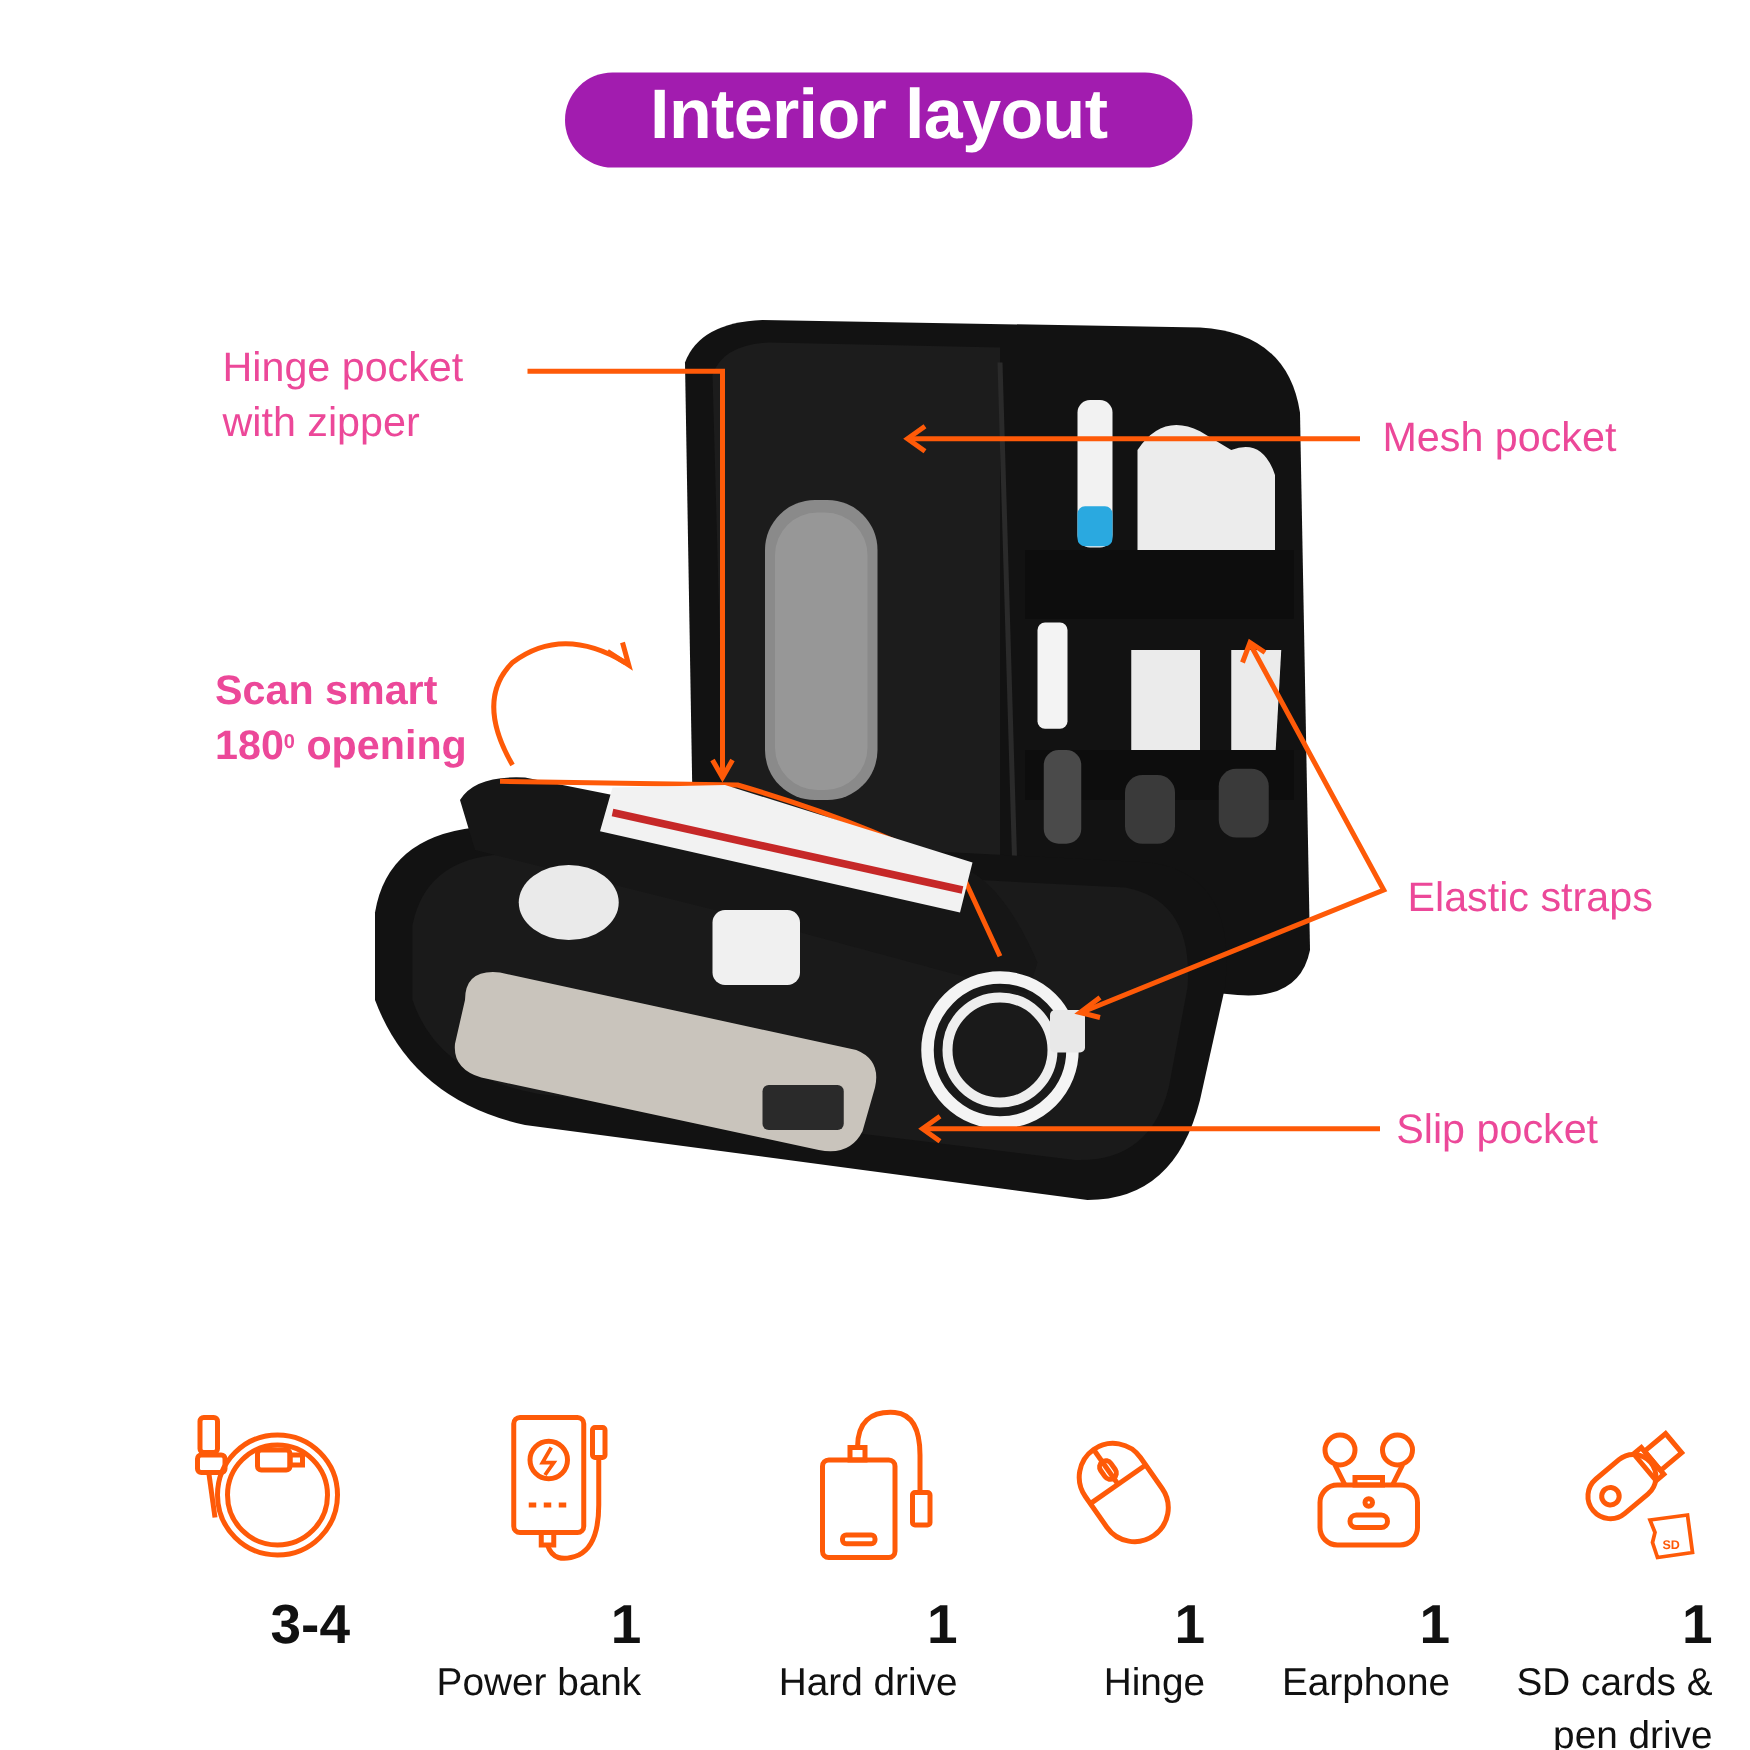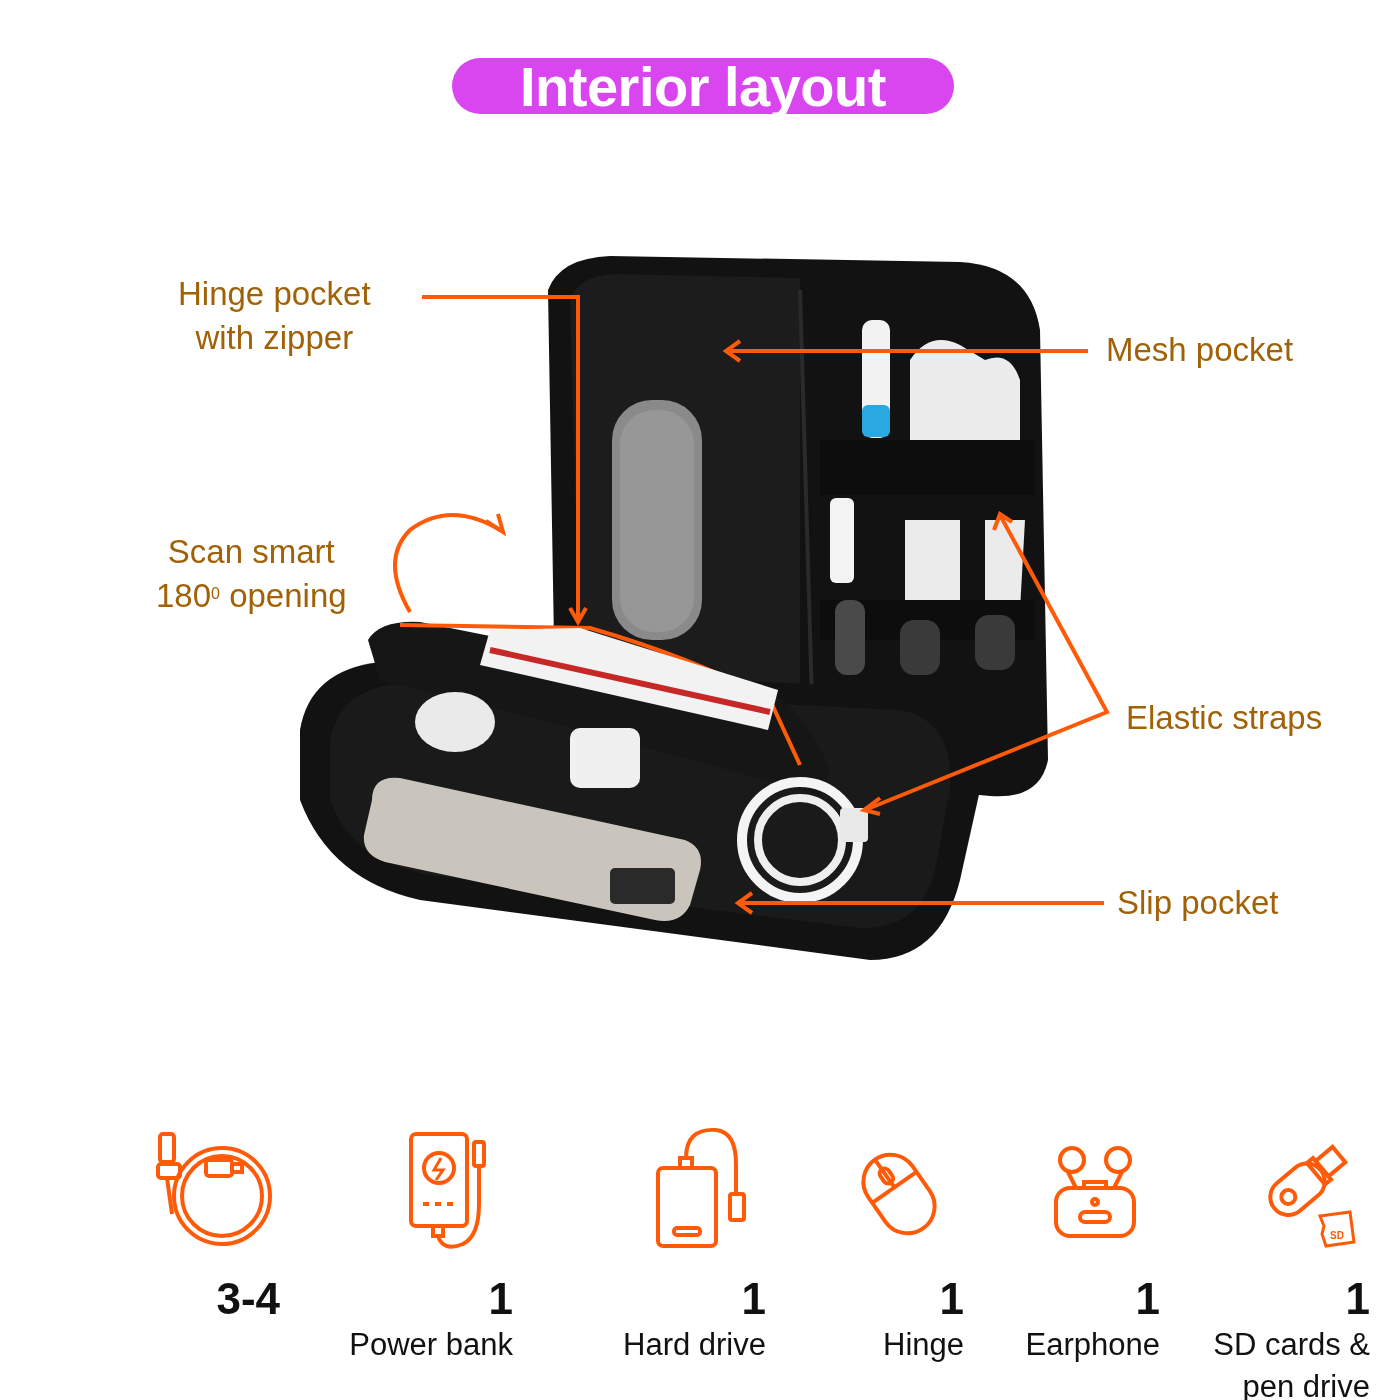--- a/index.html
+++ b/index.html
@@ -1,19 +1,19 @@
 <!DOCTYPE html>
 <html><head>
 <meta charset="utf-8">
 <style>
   html,body{margin:0;padding:0;background:#ffffff;}
   body{width:1400px;height:1400px;position:relative;overflow:hidden;font-family:"Liberation Sans","DejaVu Sans",sans-serif;color:#111;}
-  .title-pill{position:absolute;left:452px;top:58px;width:502px;height:56px;border-radius:38px;background:#d946ef;display:flex;align-items:center;justify-content:center;}
+  .title-pill{position:absolute;left:452px;top:58px;width:502px;height:76px;border-radius:38px;background:#a21caf;display:flex;justify-content:center;}
   .title-pill span{color:#fff;font-weight:700;font-size:56px;letter-spacing:-0.5px;}
-  .label{position:absolute;font-size:33px;line-height:44px;color:#a16207;white-space:nowrap;text-align:center;}
+  .label{position:absolute;font-size:33px;line-height:44px;color:#ec4899;white-space:nowrap;}
   .label sup{font-size:16px;vertical-align:top;position:relative;top:-2px;}
   svg.overlay{position:absolute;left:0;top:0;}
   .item{position:absolute;top:1124px;width:260px;text-align:right;}
   .item .icon{width:130px;height:130px;margin:0 auto;}
   .item .count{font-size:44px;font-weight:700;line-height:50px;margin-top:16px;}
   .item .name{font-size:31px;line-height:42px;}
 </style>
 </head>
 <body>
 
@@ -84,21 +84,21 @@
     <line x1="1104" y1="903" x2="740" y2="903"></line>
     <polyline points="752,893 738,903 752,913"></polyline>
   </g>
 </svg>
 
 <div class="label" style="left:178px;top:272px;">
   <div>Hinge pocket</div>
   <div>with zipper</div>
 </div>
 
-<div class="label" style="left:156px;top:530px;">
+<div class="label" style="left:172px;top:530px;font-weight:bold;">
   <div>Scan smart</div>
   <div><span>180</span><sup>0</sup><span> opening</span></div>
 </div>
 
 <div class="label" style="left:1106px;top:328px;">Mesh pocket</div>
 <div class="label" style="left:1126px;top:696px;">Elastic straps</div>
 <div class="label" style="left:1117px;top:881px;">Slip pocket</div>
 
 <div class="item" style="left:20px;">
   <svg class="icon" viewBox="0 0 130 130" fill="none" stroke="#fe5a08" stroke-width="4">

